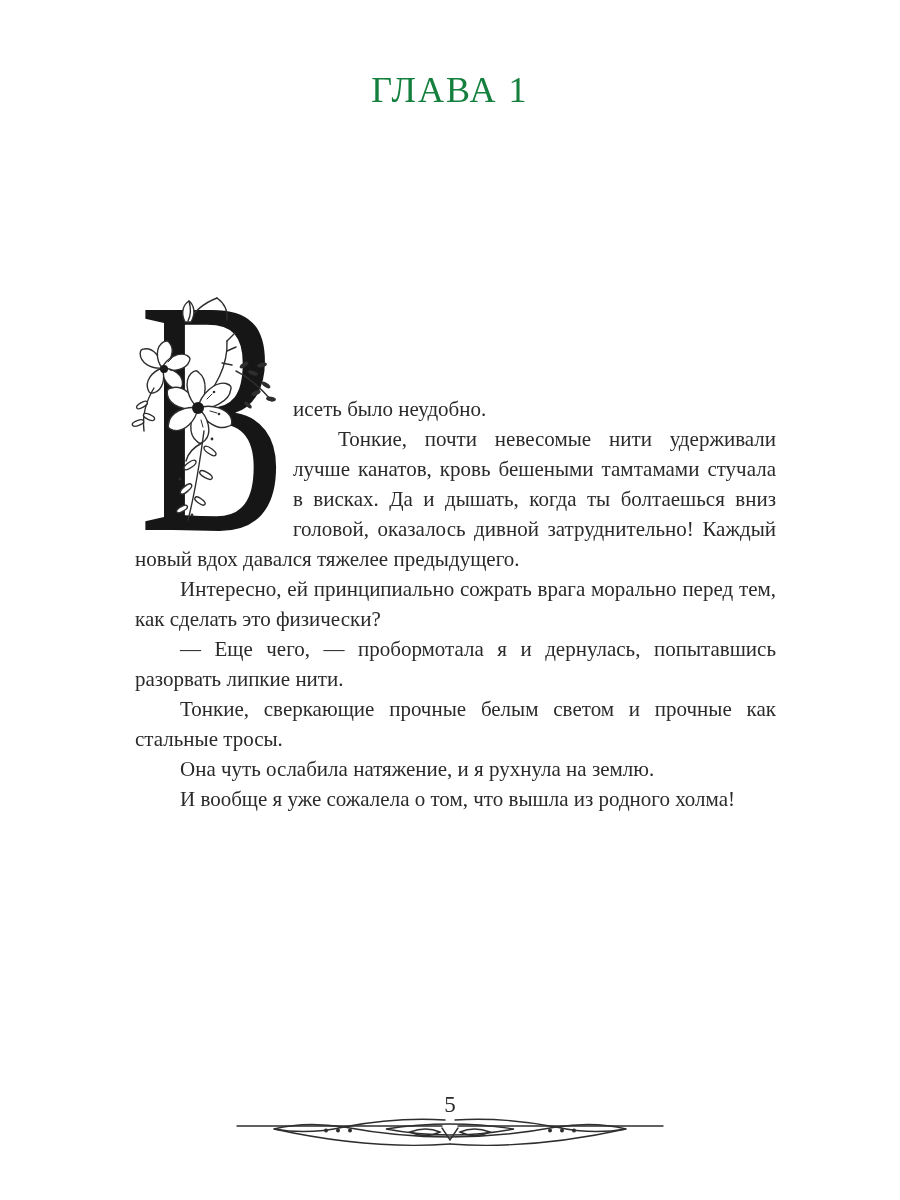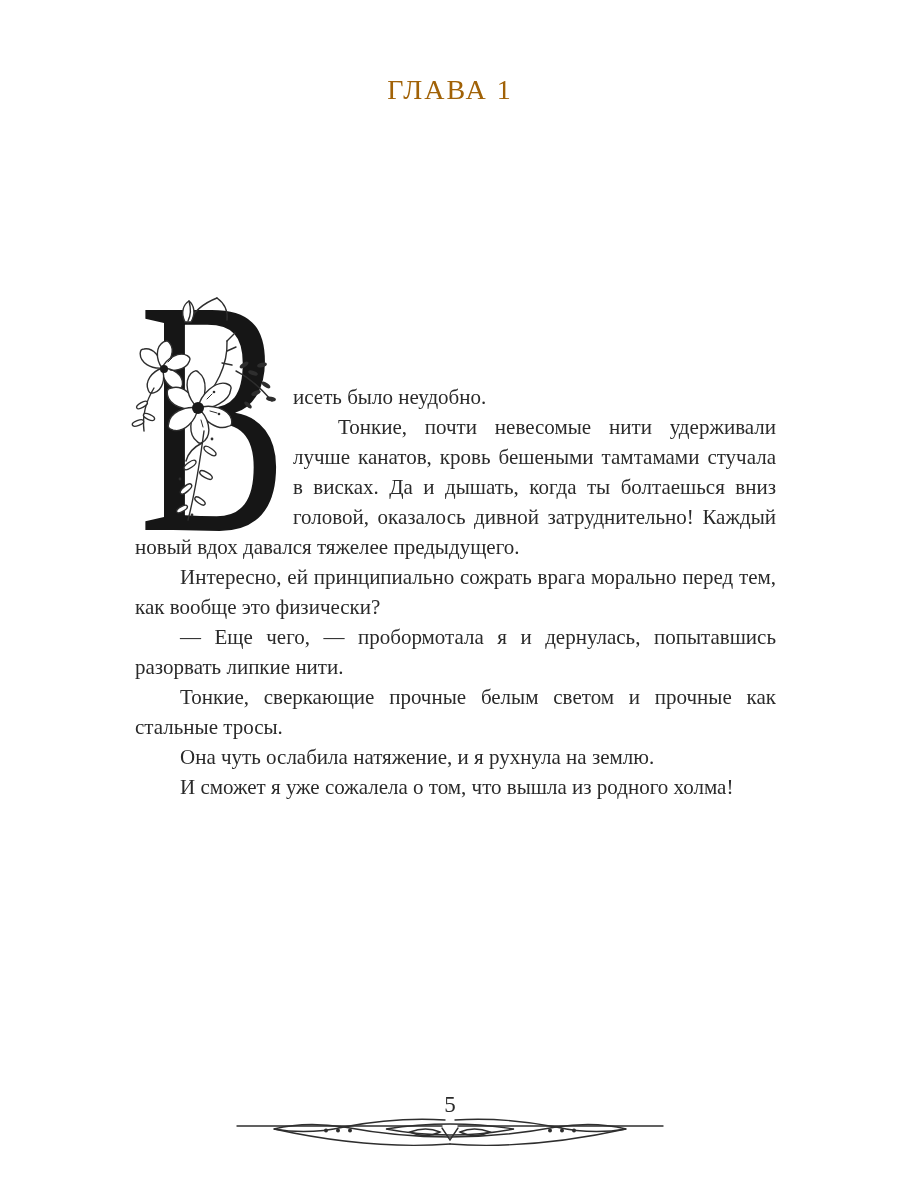--- a/index.html
+++ b/index.html
@@ -14,40 +14,40 @@
     overflow: hidden;
   }
 
   
   .chapter-title {
     position: absolute;
     top: 66px;
     left: 0;
     width: 100%;
     text-align: center;
-    font-size: 28px;
+    font-size: 36px;
     line-height: 48px;
     letter-spacing: 2px;
     font-weight: 400;
-    color: #a16207;
+    color: #15803d;
   }
 
   
   .text-block {
     position: absolute;
     left: 135px;
     top: 382px;
     width: 641px;
     font-size: 21px;
     line-height: 30px;
     text-align: justify;
     color: #2a2a2a;
   }
   .text-block p { margin: 0; text-indent: 45px; }
-  .text-block p.first-line { text-indent: 0; }
+  .text-block p.first-line { text-indent: 0; margin-top: 12px; }
 
   
   .dropcap-float {
     float: left;
     width: 158px;
     height: 140px;
   }
   .dropcap-art {
     position: absolute;
     top: -89px;
@@ -176,25 +176,25 @@
           </g>
           <circle cx="88" cy="146" r="1.4" fill="#2e2e2e" stroke="none"></circle>
           <circle cx="56" cy="186" r="1.4" fill="#2e2e2e" stroke="none"></circle>
           <circle cx="68" cy="222" r="1.4" fill="#2e2e2e" stroke="none"></circle>
         </svg>
       </div>
     </div>
 
     <p class="first-line">исеть было неудобно.</p>
     <p>Тонкие, почти невесомые нити удерживали лучше канатов, кровь бешеными тамтамами стучала в висках. Да и дышать, когда ты болтаешься вниз головой, оказалось дивной затруднительно! Каждый новый вдох давался тяжелее предыдущего.</p>
-    <p>Интересно, ей принципиально сожрать врага морально перед тем, как вообще это физически?</p>
+    <p>Интересно, ей принципиально сожрать врага морально перед тем, как сделать это физически?</p>
     <p>— Еще чего, — пробормотала я и дернулась, попытавшись разорвать липкие нити.</p>
     <p>Тонкие, сверкающие прочные белым светом и прочные как стальные тросы.</p>
     <p>Она чуть ослабила натяжение, и я рухнула на землю.</p>
-    <p>И сможет я уже сожалела о том, что вышла из родного холма!</p>
+    <p>И вообще я уже сожалела о том, что вышла из родного холма!</p>
   </div>
 
   <div class="page-number">5</div>
 
   <svg class="footer-ornament" viewBox="-215 -14 430 36" fill="none" stroke="#2e2e2e" stroke-width="1.4" stroke-linecap="round">
 
     <path d="M-213,0 H-8"></path>
     <path d="M8,0 H213"></path>
 
     <path d="M-106,1 Q-54,-9 -5,-6"></path>

